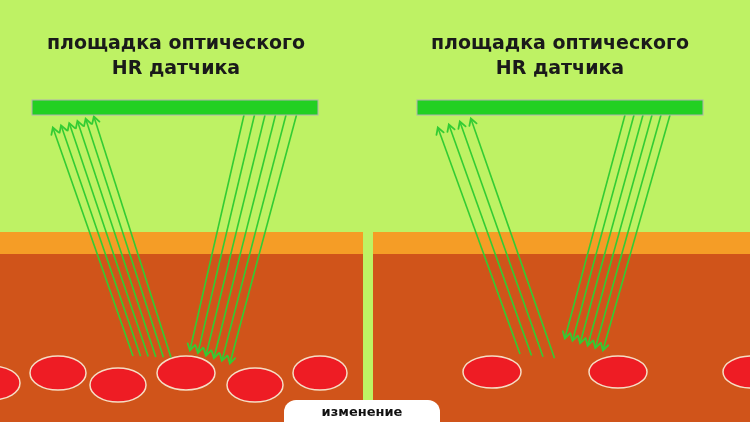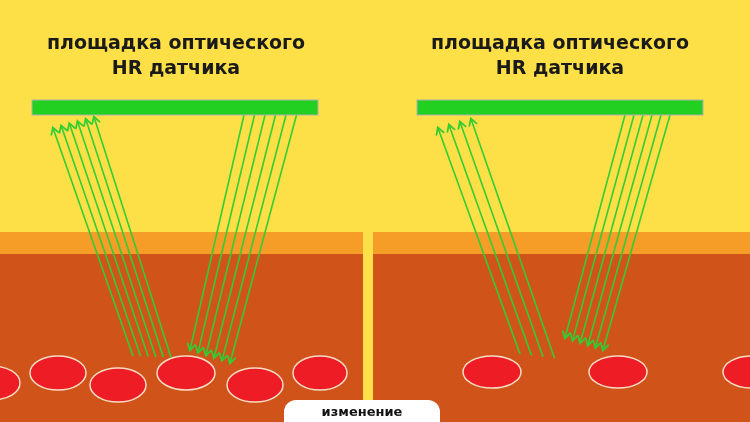--- a/index.html
+++ b/index.html
@@ -1,17 +1,17 @@
 <!DOCTYPE html>
 <html><head>
 <meta charset="utf-8">
 <style>
   html,body{margin:0;padding:0;background:#ffffff;}
   .stage{
-    position:relative;width:750px;height:422px;overflow:hidden;background:#fde047;
+    position:relative;width:750px;height:422px;overflow:hidden;background:#bef264;
     font-family:"DejaVu Sans","Liberation Sans",sans-serif;
   }
   .stage svg{position:absolute;left:0;top:0;}
   .panel-title{
     position:absolute;top:30px;width:320px;text-align:center;
     font-size:19px;line-height:25px;font-weight:600;color:#1a1a1a;
     letter-spacing:0px;
   }
   .panel-title.left{left:16px;}
   .panel-title.right{left:400px;}

